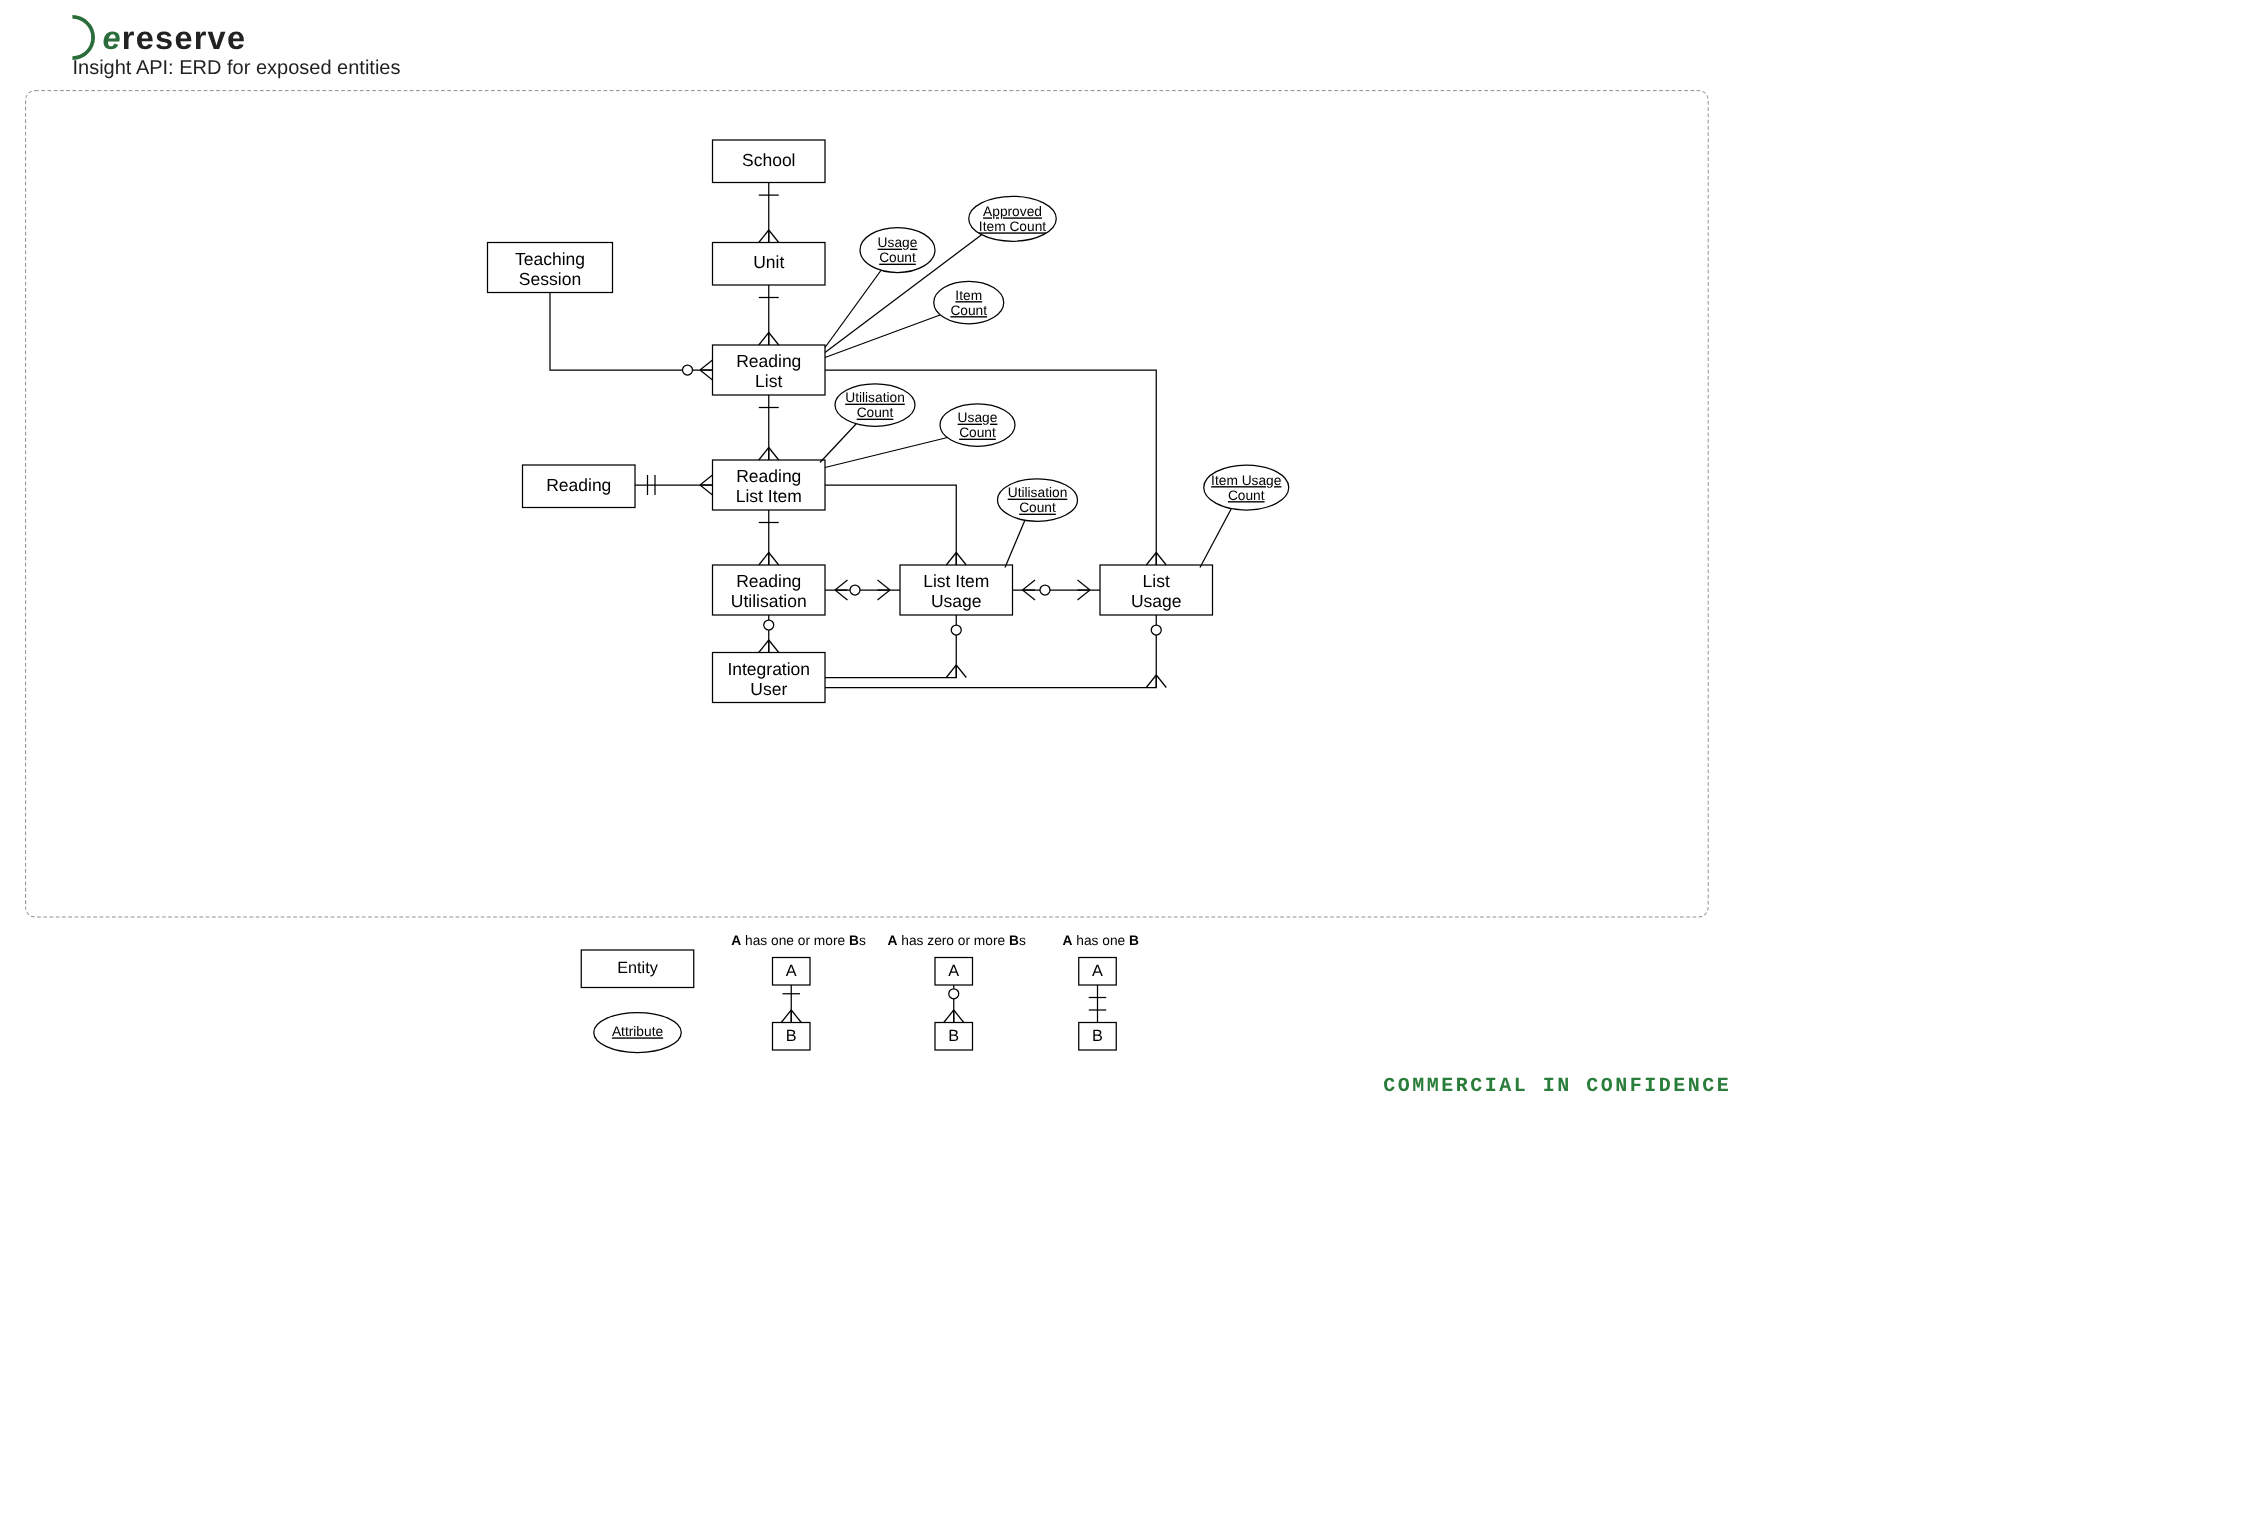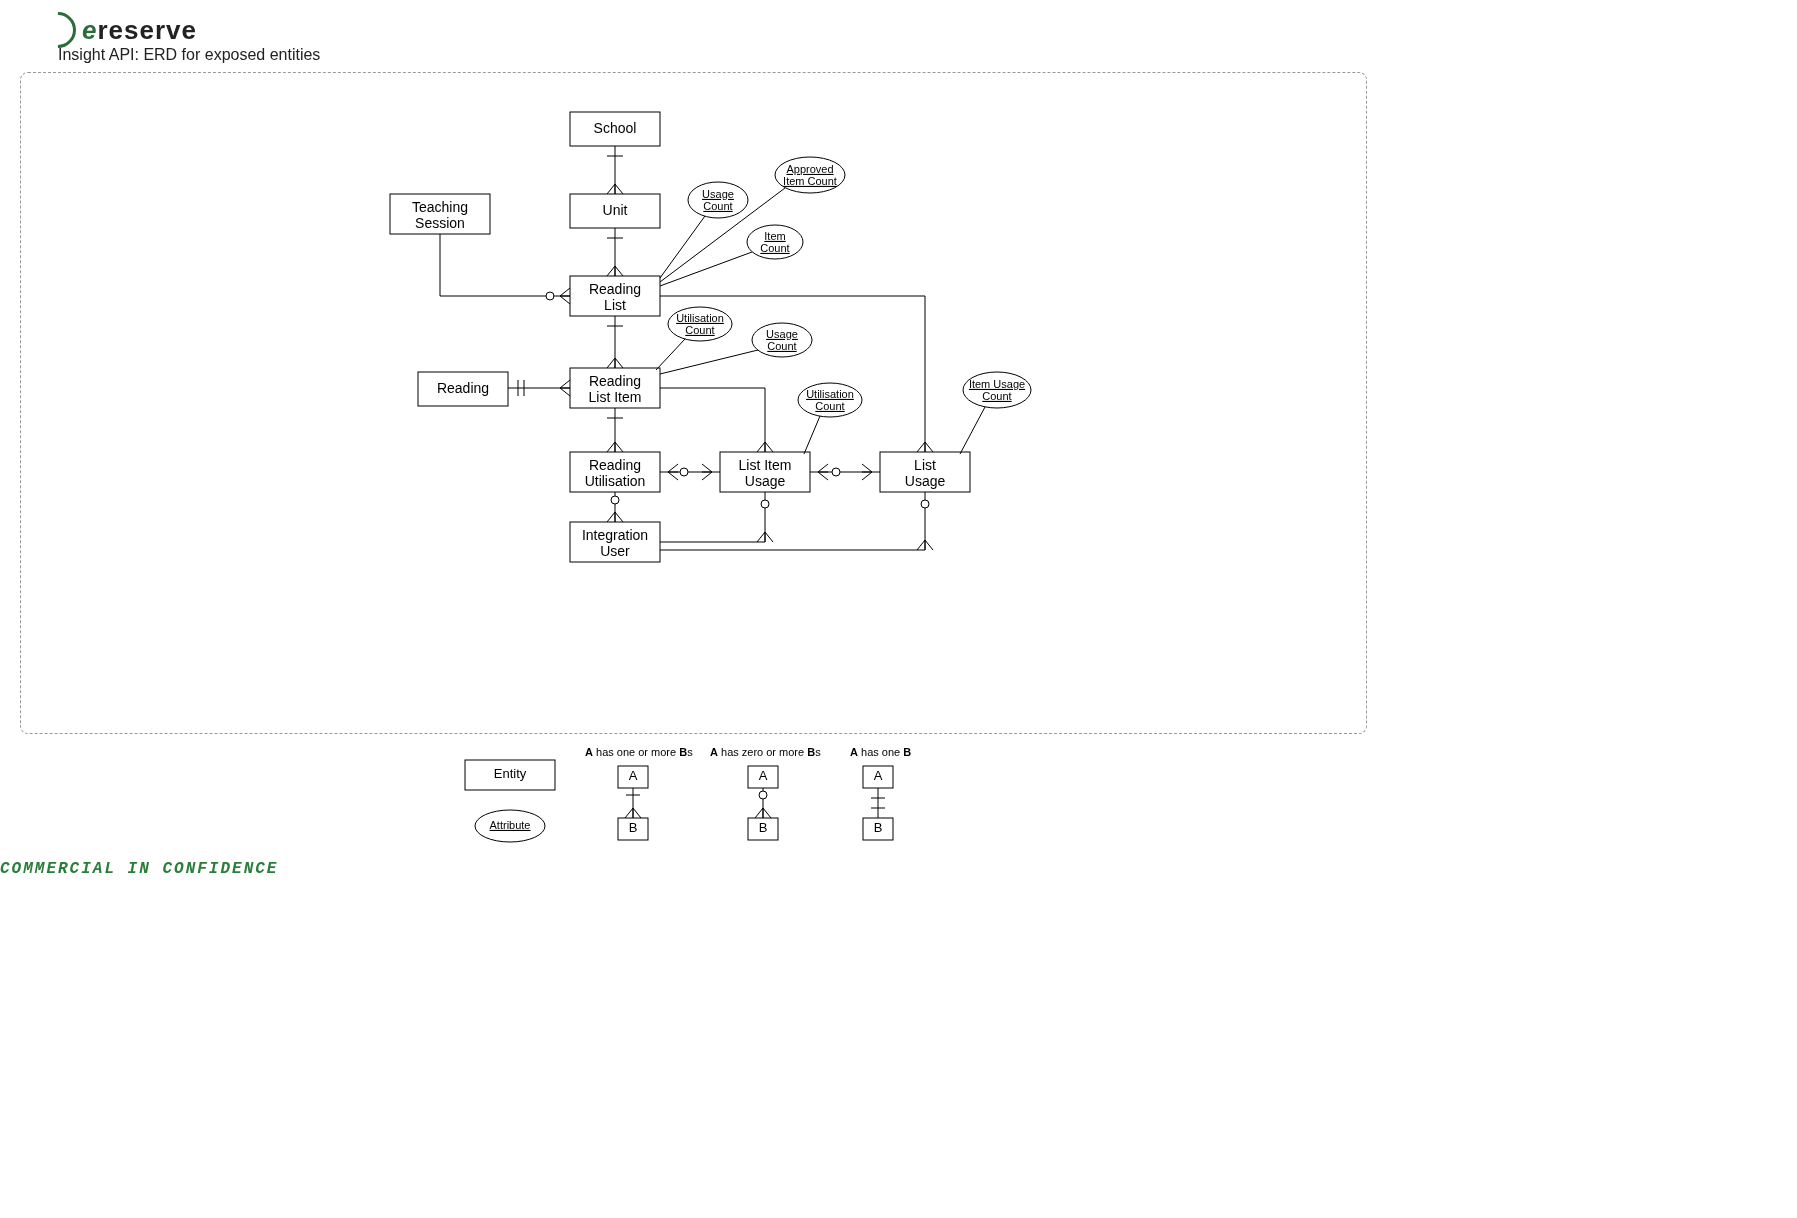--- a/index.html
+++ b/index.html
@@ -81,27 +81,26 @@
   svg.legend-svg { overflow: visible; }
   .leg-label { font-size: 11px; text-anchor: start; }
   .leg-box { fill: #fff; stroke: #000; stroke-width: 1; }
   .leg-box-text { font-size: 13px; text-anchor: middle; dominant-baseline: middle; }
   .leg-attr-text { font-size: 11px; text-anchor: middle; dominant-baseline: middle; text-decoration: underline; }
 
   .footer {
     position: absolute;
     top: 860px;
     left: 0; width: 1385px;
-    text-align: left;
+    text-align: right;
     font-family: "Courier New", monospace;
     font-weight: bold;
     color: #2a7d3a;
     letter-spacing: 2px;
     font-size: 16px;
-    font-style: italic;
   }
 </style>
 </head>
 <body>
 
 <div class="page">
 
   <div class="logo">
     <div class="logo-swirl"></div>
     <div class="logo-text">

